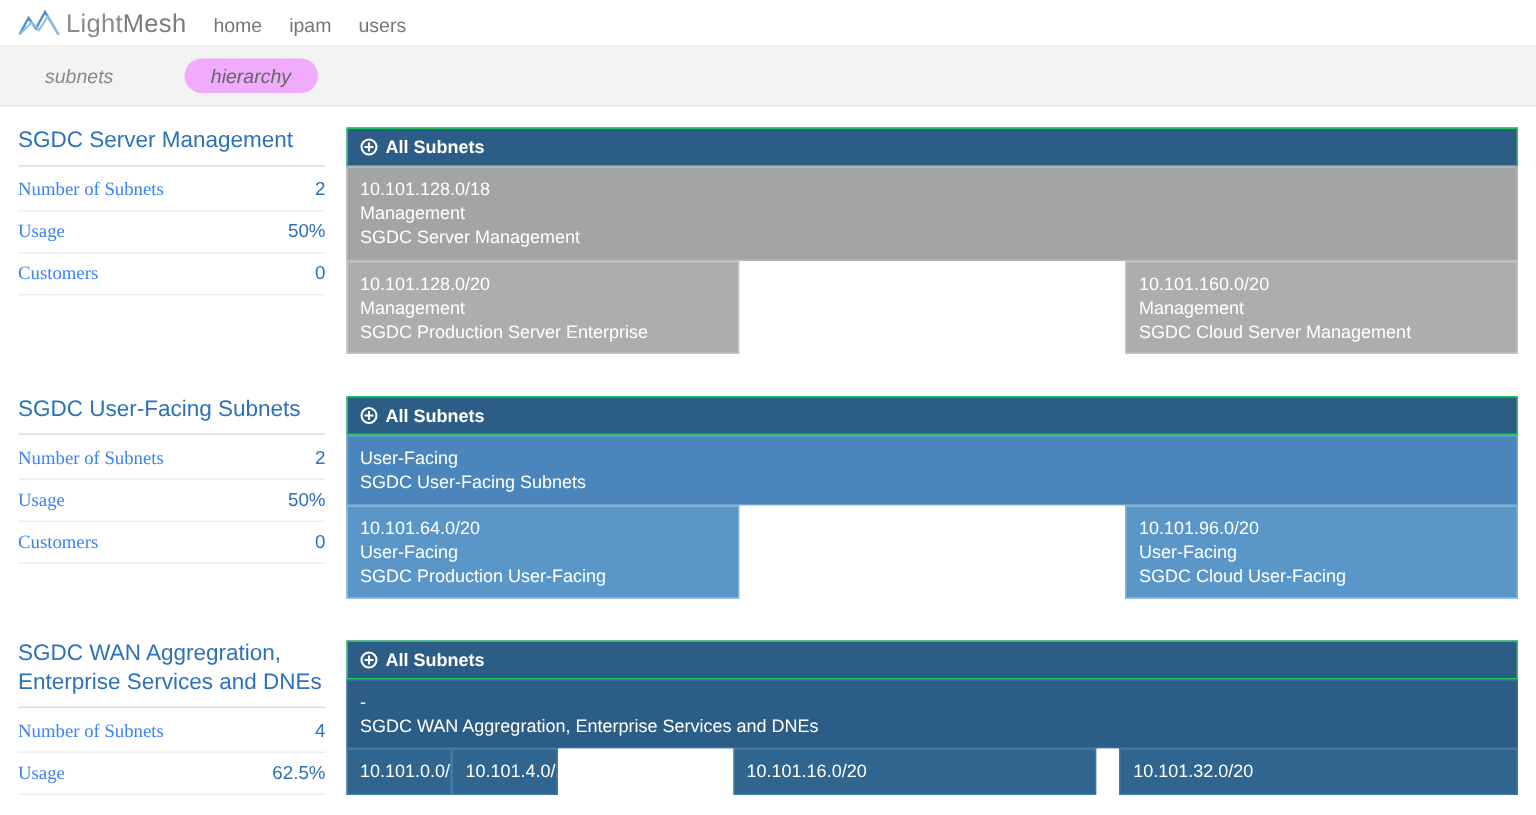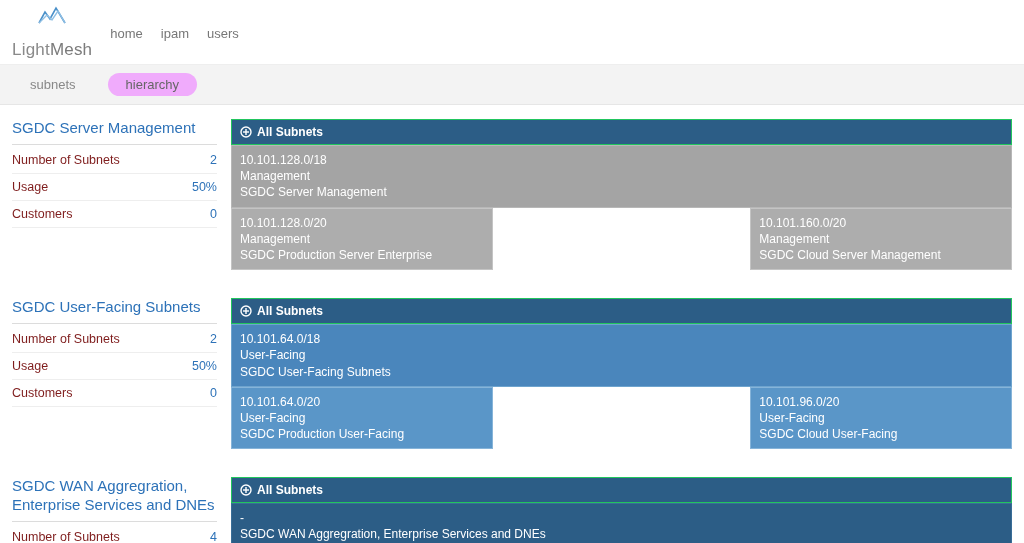--- a/index.html
+++ b/index.html
@@ -12,43 +12,43 @@
   }
   
   .topbar {
     display: flex;
     align-items: center;
     padding: 6px 12px 4px 12px;
     border-bottom: 1px solid #eee;
   }
   .logo {
     display: flex;
-    align-items: center;
-    gap: 16px;
+    align-items: flex-start;
+    gap: 4px;
     margin-right: 18px;
-    flex-direction: column;
   }
   .logo-mark svg { display: block; }
   .logo-text {
     font-size: 17px;
     color: #8a8a8a;
     letter-spacing: 0.2px;
   }
   .logo-text .light { font-weight: 300; }
   .logo-text .mesh  { font-weight: 400; color:#7b7b7b; }
   .nav-links { display: flex; gap: 18px; }
   .nav-link { color: #777; font-size: 13px; cursor: pointer; }
 
   
   .tabs-bar {
     background: #f3f3f3;
     padding: 8px 12px;
     display: flex;
-    gap: 14px;
+    gap: 29px;
     border-bottom: 1px solid #e6e6e6;
+    font-style: italic;
   }
   .pill {
     padding: 4px 18px;
     border-radius: 14px;
     font-size: 13px;
     color: #888;
     cursor: pointer;
   }
   .pill.active {
     background: #f0abfc;
@@ -72,21 +72,21 @@
     margin-bottom: 2px;
     line-height: 1.25;
   }
   .stat-row {
     display: flex;
     justify-content: space-between;
     padding: 6px 0;
     font-size: 12.5px;
     border-bottom: 1px solid #eee;
   }
-  .stat-row .label { color: #7f1d1d; }
+  .stat-row .label { color: #3b82f6; font-family: Liberation Serif, serif; }
   .stat-row .val   { color: #2d72b8; }
 
   
   .panel { flex: 1; }
   .all-subnets {
     background: #2c5d86;
     color: #fff;
     font-size: 12px;
     font-weight: 700;
     padding: 5px 8px;
@@ -232,21 +232,20 @@
         <span class="plus-circ">
           <svg width="12" height="12" viewBox="0 0 12 12">
               <circle cx="6" cy="6" r="5" fill="none" stroke="#fff" stroke-width="1.4"></circle>
               <line x1="6" y1="3" x2="6" y2="9" stroke="#fff" stroke-width="1.4"></line>
               <line x1="3" y1="6" x2="9" y2="6" stroke="#fff" stroke-width="1.4"></line>
             </svg>
         </span>
         <span>All Subnets</span>
       </div>
       <div class="block parent">
-        <div class="l1">10.101.64.0/18</div>
         <div class="l2">User-Facing</div>
         <div class="l3">SGDC User-Facing Subnets</div>
       </div>
       <div class="row2">
         <div class="block child half" style="flex:0 0 33.5%;">
           <div class="l1">10.101.64.0/20</div>
           <div class="l2">User-Facing</div>
           <div class="l3">SGDC Production User-Facing</div>
         </div>
         <div class="half spacer" style="flex:0 0 33%;"></div>

